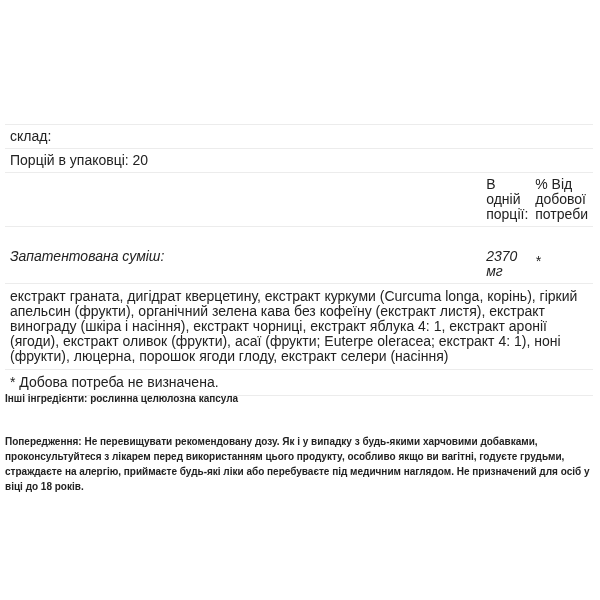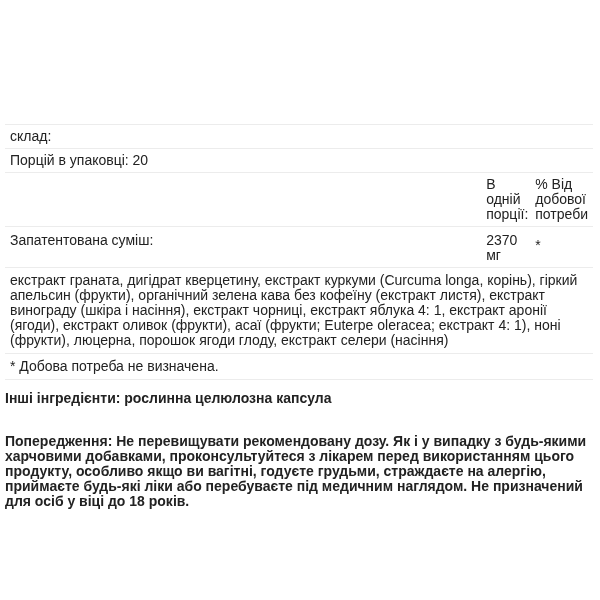--- a/index.html
+++ b/index.html
@@ -32,30 +32,30 @@
       vertical-align: top;
     }
     .facts tr:last-child td {
       border-bottom: 1px solid #ececec;
     }
     .facts td.col-name { width: 488px; }
     .facts td.col-amount { width: 32px; padding-left: 5px; padding-right: 2px; }
     .facts td.col-dv { width: 52px; padding-left: 5px; }
     .row-simple td { height: 15px; }
     .row-header td { height: 45px; padding-top: 4px; }
-    .row-blend td { height: 23px; padding-top: 6px; }
+    .row-blend td { height: 23px; padding-top: 22px; font-style: italic; }
     .row-ingredients td { padding-top: 5px; padding-bottom: 5px; height: 69px; }
     .row-footnote td { height: 16px; padding-top: 5px; }
     .dv-mark { display: inline-block; padding-top: 5px; }
 
     .bold-block {
       position: absolute;
       left: 5px;
       width: 588px;
-      font-size: 14px;
+      font-size: 10px;
       font-weight: bold;
       line-height: 15px;
       color: #222222;
     }
     .other-ingredients { top: 391px; }
     .no-contains { top: 414px; }
     .warning { top: 434px; }
   </style>
 </head>
 <body>

